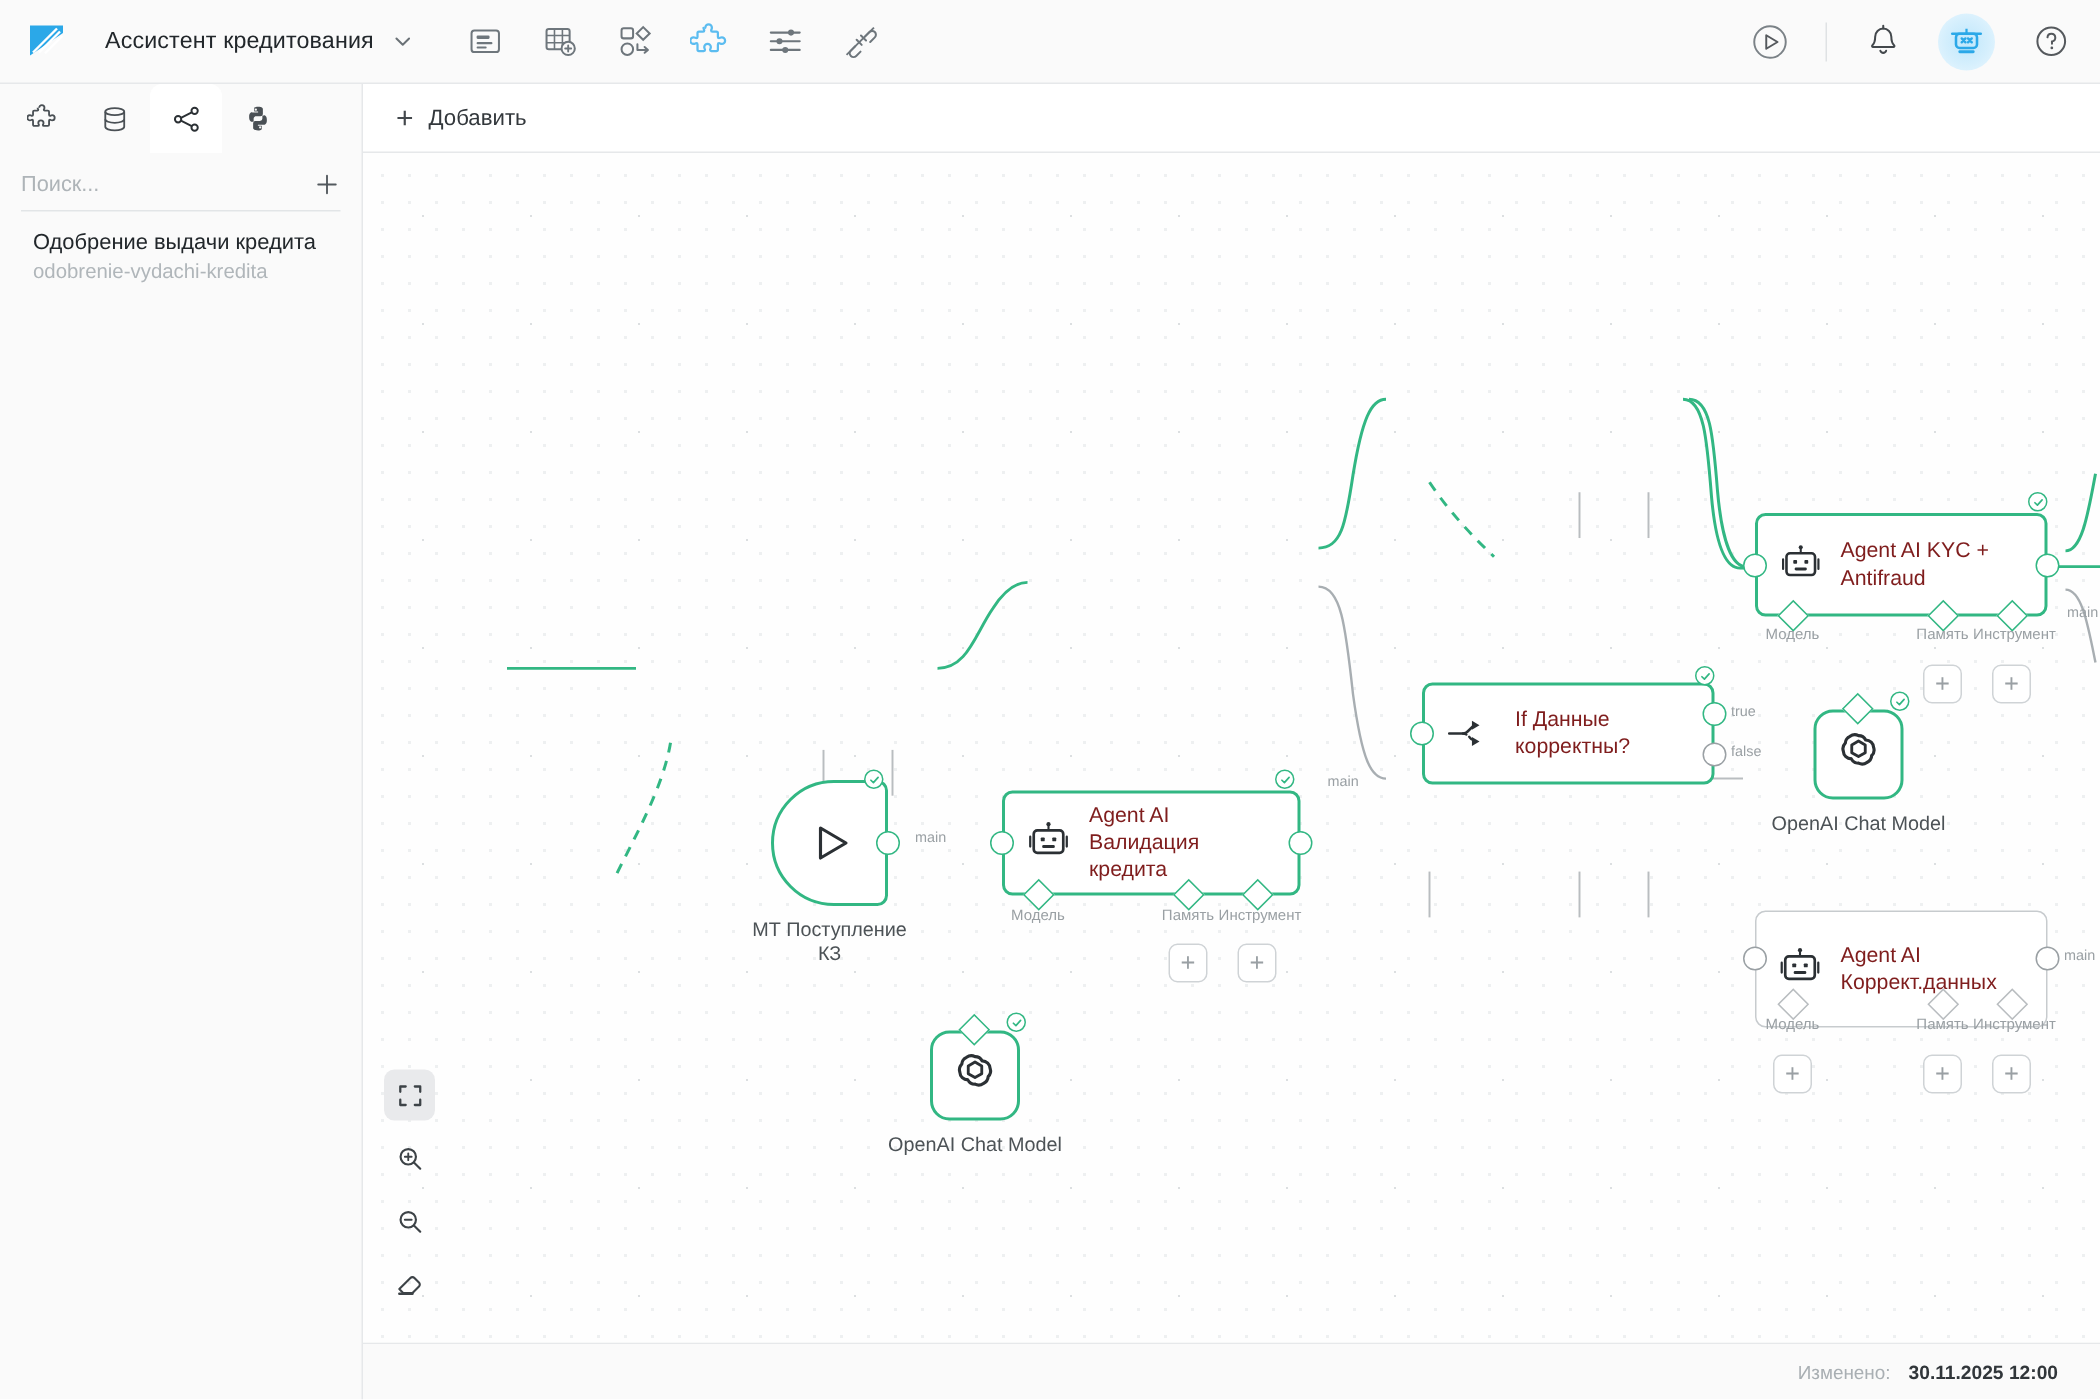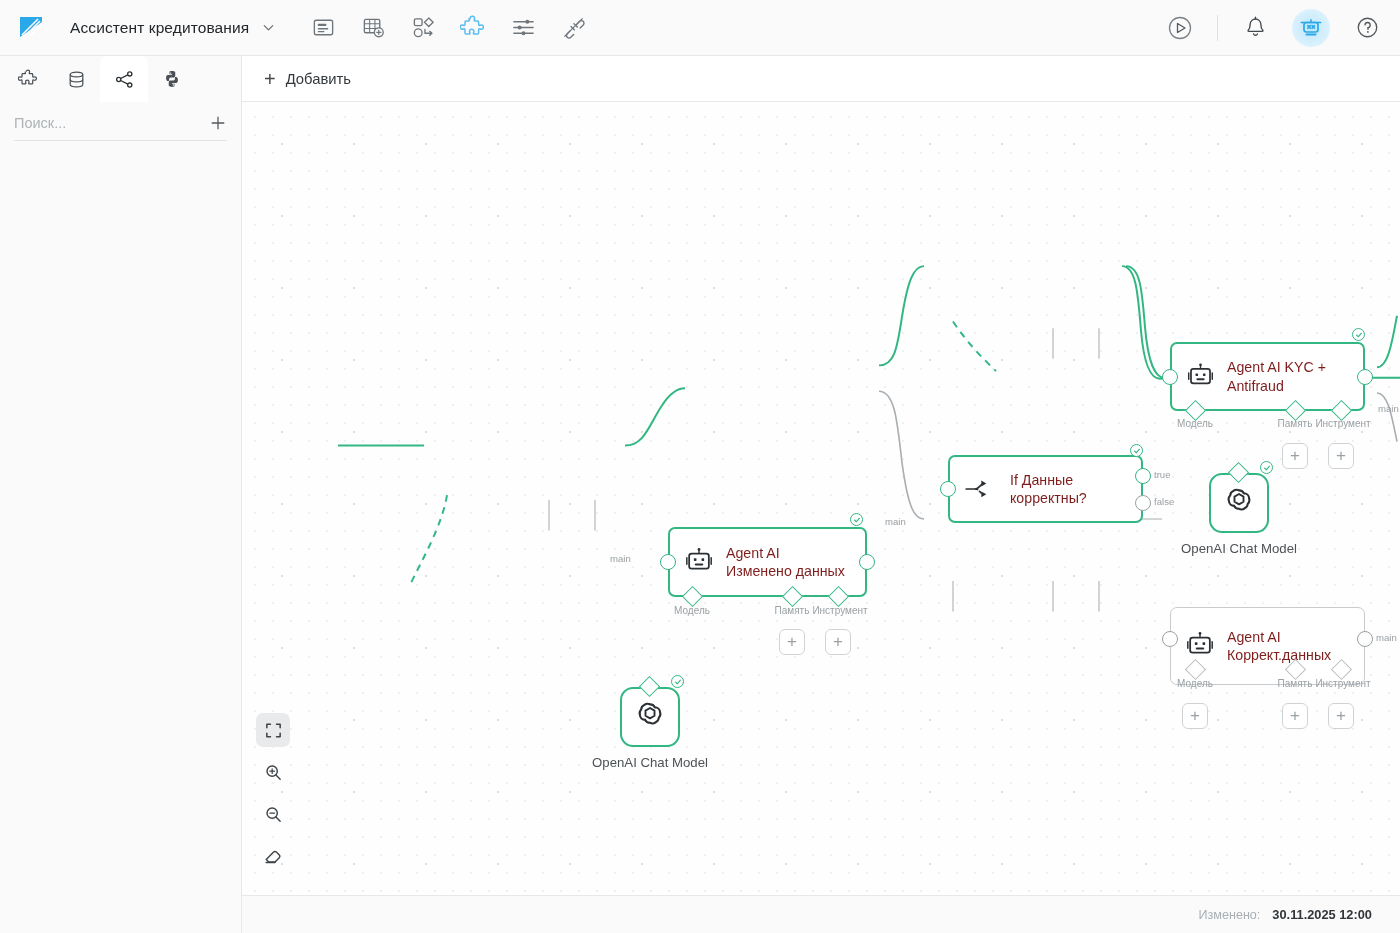--- a/index.html
+++ b/index.html
@@ -318,20 +318,24 @@
 
       <div class="lp-search-row">
         <input class="lp-search" type="text" placeholder="Поиск..." style="">
         <div class="lp-add">
           <svg width="18" height="18" viewBox="0 0 20 20">
               <path d="M10 3.5 V16.5 M3.5 10 H16.5" stroke="#53595e" stroke-width="1.4" stroke-linecap="round"></path>
             </svg>
         </div>
       </div>
 
+      <div class="wf-item">
+        <div class="wf-name">Одобрение выдачи кредита</div>
+        <div class="wf-slug">odobrenie-vydachi-kredita</div>
+      </div>
     </div>
 
     <div class="canvasarea">
 
       <div class="canvas-toolbar">
         <div class="add-btn">
           <span class="plus">+</span>
           <span>Добавить</span>
         </div>
       </div>
@@ -368,34 +372,49 @@
           <path d="M811 237 L811 269" stroke="#b9bdc0" stroke-width="1.3"></path>
           <path d="M857 237 L857 269" stroke="#b9bdc0" stroke-width="1.3"></path>
 
           <path d="M711 502 L711 534" stroke="#b9bdc0" stroke-width="1.3"></path>
           <path d="M811 502 L811 534" stroke="#b9bdc0" stroke-width="1.3"></path>
           <path d="M857 502 L857 534" stroke="#b9bdc0" stroke-width="1.3"></path>
 
           <path d="M892 437 L920 437" stroke="#b9bdc0" stroke-width="1.3"></path>
         </svg>
 
+        <div class="node" style="left:272px; top:418px;">
+          <div class="trigger">
+            <svg width="40" height="40" viewBox="0 0 40 40">
+              <path d="M14 10 L31 20 L14 30 Z" stroke="#2b3034" stroke-width="2.1" fill="none" stroke-linejoin="round"></path>
+            </svg>
+          </div>
+          <div class="check" style="left:62px; top:-7px;">
+            <svg width="8" height="8" viewBox="0 0 10 10">
+                <path d="M2 5.2 L4.1 7.2 L8 2.8" stroke="#32b783" stroke-width="1.4" fill="none" stroke-linecap="round" stroke-linejoin="round"></path>
+              </svg>
+          </div>
+          <div class="port gr" style="left:70px; top:34px;"></div>
+          <div class="caption" style="top:92px; width:160px;">МТ Поступление
+КЗ</div>
+        </div>
         <div class="edgelabel" style="left:368px; top:451px;">main</div>
 
         <div class="node" style="left:426px; top:425px;">
           <div class="nbox" style="width:199px; height:70px;">
             <svg width="30" height="30" viewBox="0 0 32 32">
               <path d="M16 3 V6.5" stroke="#2b3034" stroke-width="1.5"></path>
                 <circle cx="16" cy="2.6" r="1.5" fill="#2b3034"></circle>
               <rect x="5.5" y="7" width="21" height="16" rx="2.6" stroke="#2b3034" stroke-width="1.9" fill="none"></rect>
               <rect x="10.5" y="12" width="2.8" height="2.8" rx=".6" fill="#2b3034"></rect>
               <rect x="18.7" y="12" width="2.8" height="2.8" rx=".6" fill="#2b3034"></rect>
               <rect x="11.5" y="17.5" width="9" height="2.1" rx="1" fill="#2b3034"></rect>
               <path d="M3 11.5 V18.5 M29 11.5 V18.5" stroke="#2b3034" stroke-width="1.6" stroke-linecap="round"></path>
             </svg>
-            <span class="nlabel" style="max-width:122px;">Agent AI Изменено данных</span>
+            <span class="nlabel" style="max-width:122px;">Agent AI Валидация кредита</span>
           </div>
           <div class="check" style="left:182px; top:-14px;">
             <svg width="8" height="8" viewBox="0 0 10 10">
                 <path d="M2 5.2 L4.1 7.2 L8 2.8" stroke="#32b783" stroke-width="1.4" fill="none" stroke-linecap="round" stroke-linejoin="round"></path>
               </svg>
           </div>
           <div class="port gr" style="left:-8px; top:27px;"></div>
           <div class="port gr" style="left:191px; top:27px;"></div>
           <div class="diamond" style="left:17px; top:62px;"></div>
           <div class="diamond" style="left:117px; top:62px;"></div>

